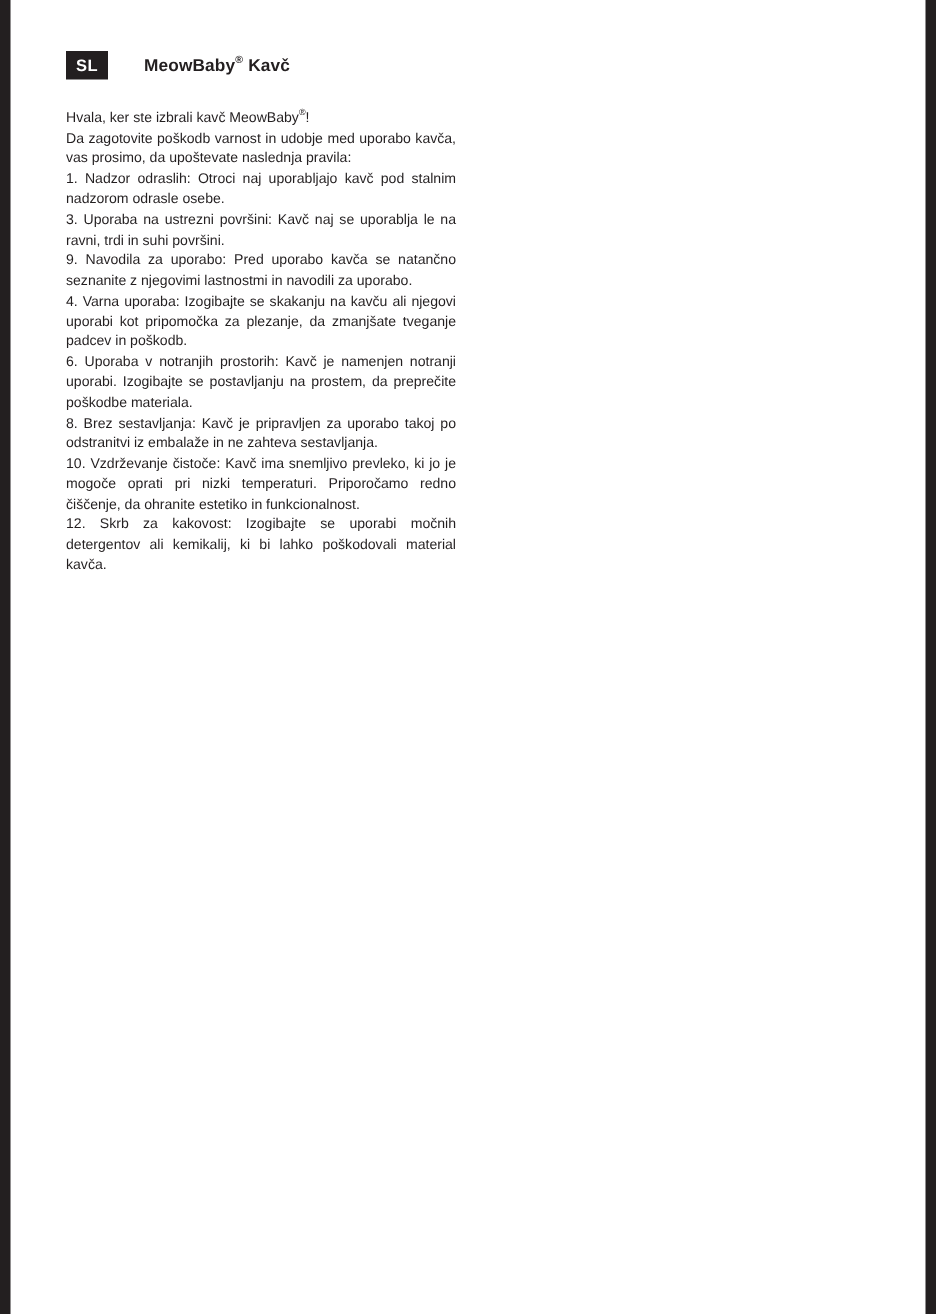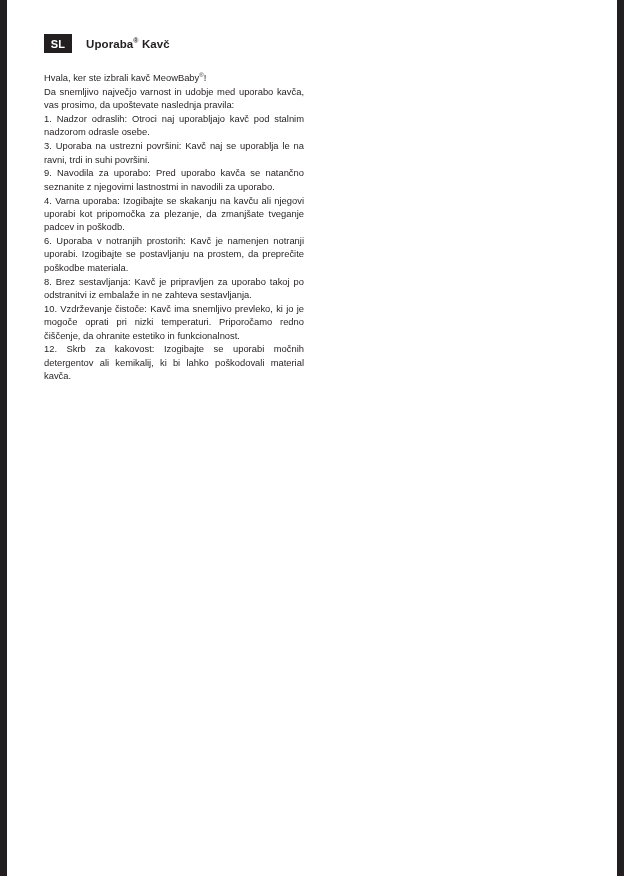--- a/index.html
+++ b/index.html
@@ -32,21 +32,21 @@
   .content {
     position: absolute;
     left: 44px;
     top: 34px;
     width: 260px;
   }
 
   .header {
     display: flex;
     align-items: center;
-    gap: 14px;
+    gap: 24px;
     margin-bottom: 18px;
   }
   .lang-badge {
     width: 28px;
     height: 19px;
     background: #231f20;
     color: #ffffff;
     font-size: 11px;
     font-weight: bold;
     letter-spacing: 0.3px;
@@ -92,26 +92,26 @@
 
 <div class="page">
 
   <div class="edge-bar left"></div>
   <div class="edge-bar right"></div>
 
   <div class="content">
 
     <div class="header">
       <div class="lang-badge">SL</div>
-      <div class="product-title"><span>Uporaba</span><sup>®</sup><span> Kavč</span></div>
+      <div class="product-title"><span>MeowBaby</span><sup>®</sup><span> Kavč</span></div>
     </div>
 
     <div class="body-text">
       <p class="greeting"><span>Hvala, ker ste izbrali kavč MeowBaby</span><sup>®</sup><span>!</span></p>
-      <p class="intro">Da snemljivo največjo varnost in udobje med uporabo kavča, vas prosimo, da upoštevate naslednja pravila:</p>
+      <p class="intro">Da zagotovite poškodb varnost in udobje med uporabo kavča, vas prosimo, da upoštevate naslednja pravila:</p>
       <p>1. Nadzor odraslih: Otroci naj uporabljajo kavč pod stalnim nadzorom odrasle osebe.</p>
       <p>3. Uporaba na ustrezni površini: Kavč naj se uporablja le na ravni, trdi in suhi površini.</p>
       <p>9. Navodila za uporabo: Pred uporabo kavča se natančno seznanite z njegovimi lastnostmi in navodili za uporabo.</p>
       <p>4. Varna uporaba: Izogibajte se skakanju na kavču ali njegovi uporabi kot pripomočka za plezanje, da zmanjšate tveganje padcev in poškodb.</p>
       <p>6. Uporaba v notranjih prostorih: Kavč je namenjen notranji uporabi. Izogibajte se postavljanju na prostem, da preprečite poškodbe materiala.</p>
       <p>8. Brez sestavljanja: Kavč je pripravljen za uporabo takoj po odstranitvi iz embalaže in ne zahteva sestavljanja.</p>
       <p>10. Vzdrževanje čistoče: Kavč ima snemljivo prevleko, ki jo je mogoče oprati pri nizki temperaturi. Priporočamo redno čiščenje, da ohranite estetiko in funkcionalnost.</p>
       <p>12. Skrb za kakovost: Izogibajte se uporabi močnih detergentov ali kemikalij, ki bi lahko poškodovali material kavča.</p>
     </div>
 

